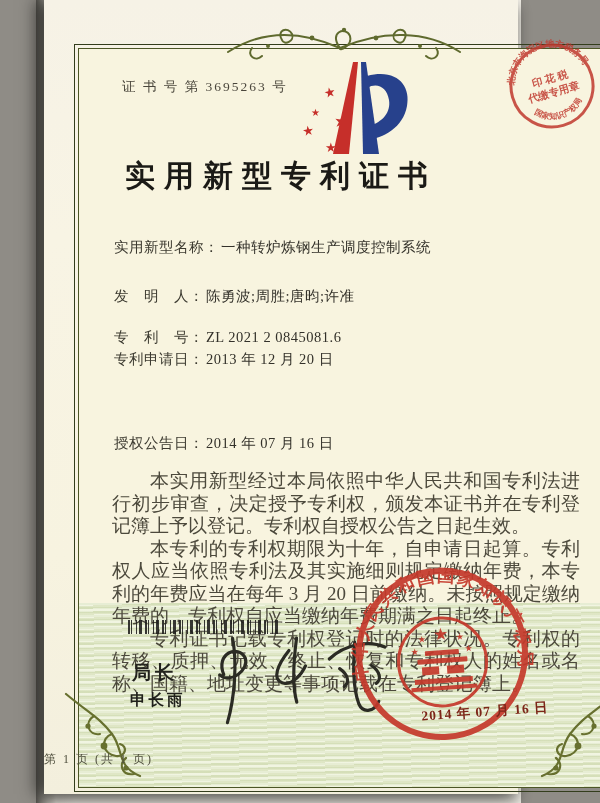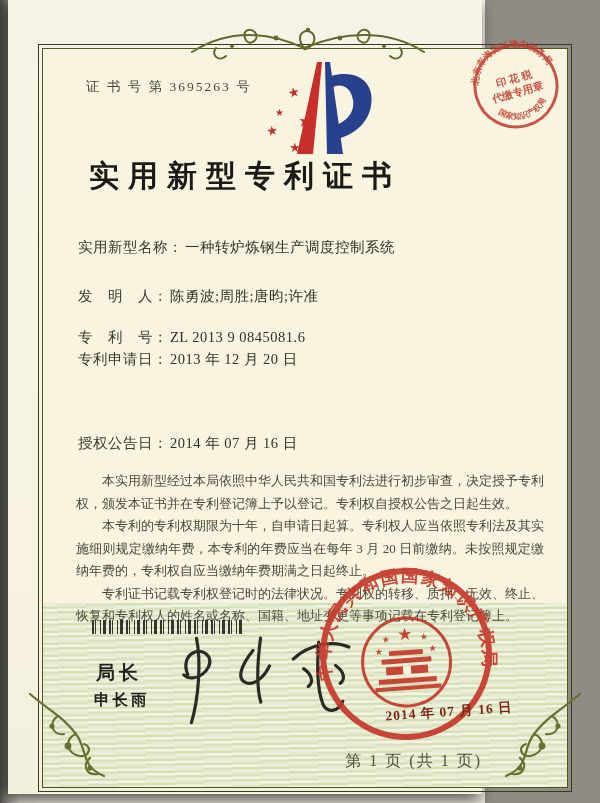--- a/index.html
+++ b/index.html
@@ -1,48 +1,48 @@
 <!DOCTYPE html>
 <html><head>
 <meta charset="utf-8">
 <style>
   html,body{margin:0;padding:0;width:600px;height:803px;overflow:hidden;
     font-family:"Liberation Serif","DejaVu Serif",serif;background:#8f8c86;}
-  .photo{position:relative;width:485px;height:803px;background:linear-gradient(90deg,#55534e 0,#b5b2aa 12px,#e8e5dd 20px,#f1eee6 40px);}
+  .photo{position:relative;width:485px;height:803px;background:linear-gradient(90deg,#55534e 0,#b5b2aa 12px,#e8e5dd 20px,#f1eee6 40px);margin-left:36px;}
   .sheet{position:absolute;left:8px;top:0;right:3px;bottom:9px;
     background:linear-gradient(180deg,#f6f2e6 0,#f8f4e4 30%,#f7f3e0 70%,#f3efdd 100%);
     box-shadow:-10px 0 14px rgba(20,20,18,.5),0 8px 12px rgba(20,20,18,.45);}
   
   .frame{position:absolute;left:30px;top:44px;width:532px;height:746px;border:1.6px solid #333d1c;}
   .frame-inner{position:absolute;inset:3px;border:1.4px solid #4c5626;background:#f8f4df;}
   .green-zone{position:absolute;left:0;right:0;bottom:0;height:184px;
     background:repeating-linear-gradient(180deg,#dfe7c6 0px,#dfe7c6 2px,#ecf1d7 2px,#ecf1d7 4px);}
   .green-zone::after{content:"";position:absolute;inset:0;
     background:repeating-linear-gradient(178deg,rgba(255,255,255,.25) 0 3px,rgba(183,198,144,.25) 3px 6px);}
   .cert-no{position:absolute;left:78px;top:78px;font-size:13.5px;letter-spacing:2px;color:#4a463c;}
   .title{position:absolute;left:0;width:100%;top:156px;text-align:center;font-size:30px;
     font-weight:600;letter-spacing:9px;color:#1b1a16;}
   .field{position:absolute;left:70px;right:50px;font-size:14.5px;color:#37352c;letter-spacing:.5px;white-space:nowrap;}
   .field .flabel{color:#3c3a30;}
   .field .fvalue{margin-left:2px;color:#33312a;}
-  .body-text{position:absolute;left:68px;width:468px;top:470px;font-size:13px;line-height:22.5px;
+  .body-text{position:absolute;left:68px;width:468px;top:470px;font-size:19px;line-height:22.5px;
     color:#4c493c;text-align:justify;}
   .body-text p{margin:0;text-indent:2em;}
   .barcode{position:absolute;left:84px;top:620px;width:150px;height:14px;opacity:.88;
     background:repeating-linear-gradient(90deg,#1e1e1c 0 2px,transparent 2px 3px,#1e1e1c 3px 4px,transparent 4px 8px,#1e1e1c 8px 9px,transparent 9px 11px,#1e1e1c 11px 14px,transparent 14px 17px);}
   .sig-title{position:absolute;left:88px;top:660px;font-size:19px;font-weight:bold;letter-spacing:4px;color:#23231e;
     font-family:"Liberation Sans","DejaVu Sans",sans-serif;}
   .sig-name{position:absolute;left:86px;top:690px;font-size:15.5px;font-weight:bold;letter-spacing:3px;color:#1f1f1a;
     font-family:Liberation Sans, sans-serif;}
   .signature-svg{position:absolute;left:152px;top:628px;transform:rotate(-2deg);}
   .seal-svg{position:absolute;left:306px;top:562px;transform:rotate(-4deg);opacity:.92;}
   .seal-date{position:absolute;left:356px;top:703px;width:170px;text-align:center;font-size:13.5px;
     font-weight:bold;color:#7d2619;letter-spacing:1px;transform:rotate(-4deg);}
   .tax-stamp{position:absolute;left:462px;top:40px;transform:rotate(-16deg);opacity:.85;}
-  .footer-page{position:absolute;left:0;width:100%;top:751px;text-align:right;font-size:16px;
+  .footer-page{position:absolute;left:0;width:100%;top:751px;text-align:left;font-size:12px;
     letter-spacing:2px;color:#50503f;}
   .ornament-top{position:absolute;left:178px;top:22px;}
   .corner{position:absolute;}
   .corner.bl{left:16px;top:688px;transform:scaleX(-1);}
   .corner.br{left:486px;top:688px;}
   .logo-svg{position:absolute;left:243px;top:52px;}
 </style>
 </head>
 <body>
 
@@ -133,21 +133,21 @@
 
     <div class="title">实用新型专利证书</div>
 
     <div class="field" style="top:238px">
       <span class="flabel">实用新型名称：</span><span class="fvalue">一种转炉炼钢生产调度控制系统</span>
     </div>
     <div class="field" style="top:287px">
       <span class="flabel">发　明　人：</span><span class="fvalue">陈勇波;周胜;唐昀;许准</span>
     </div>
     <div class="field" style="top:328px">
-      <span class="flabel">专　利　号：</span><span class="fvalue">ZL 2013 9 0845081.6</span>
+      <span class="flabel">专　利　号：</span><span class="fvalue">ZL 2021 2 0845081.6</span>
     </div>
     <div class="field" style="top:350px">
       <span class="flabel">专利申请日：</span><span class="fvalue">2013 年 12 月 20 日</span>
     </div>
     <div class="field" style="top:434px">
       <span class="flabel">授权公告日：</span><span class="fvalue">2014 年 07 月 16 日</span>
     </div>
 
     <div class="body-text">
       <p>本实用新型经过本局依照中华人民共和国专利法进行初步审查，决定授予专利权，颁发本证书并在专利登记簿上予以登记。专利权自授权公告之日起生效。</p>

